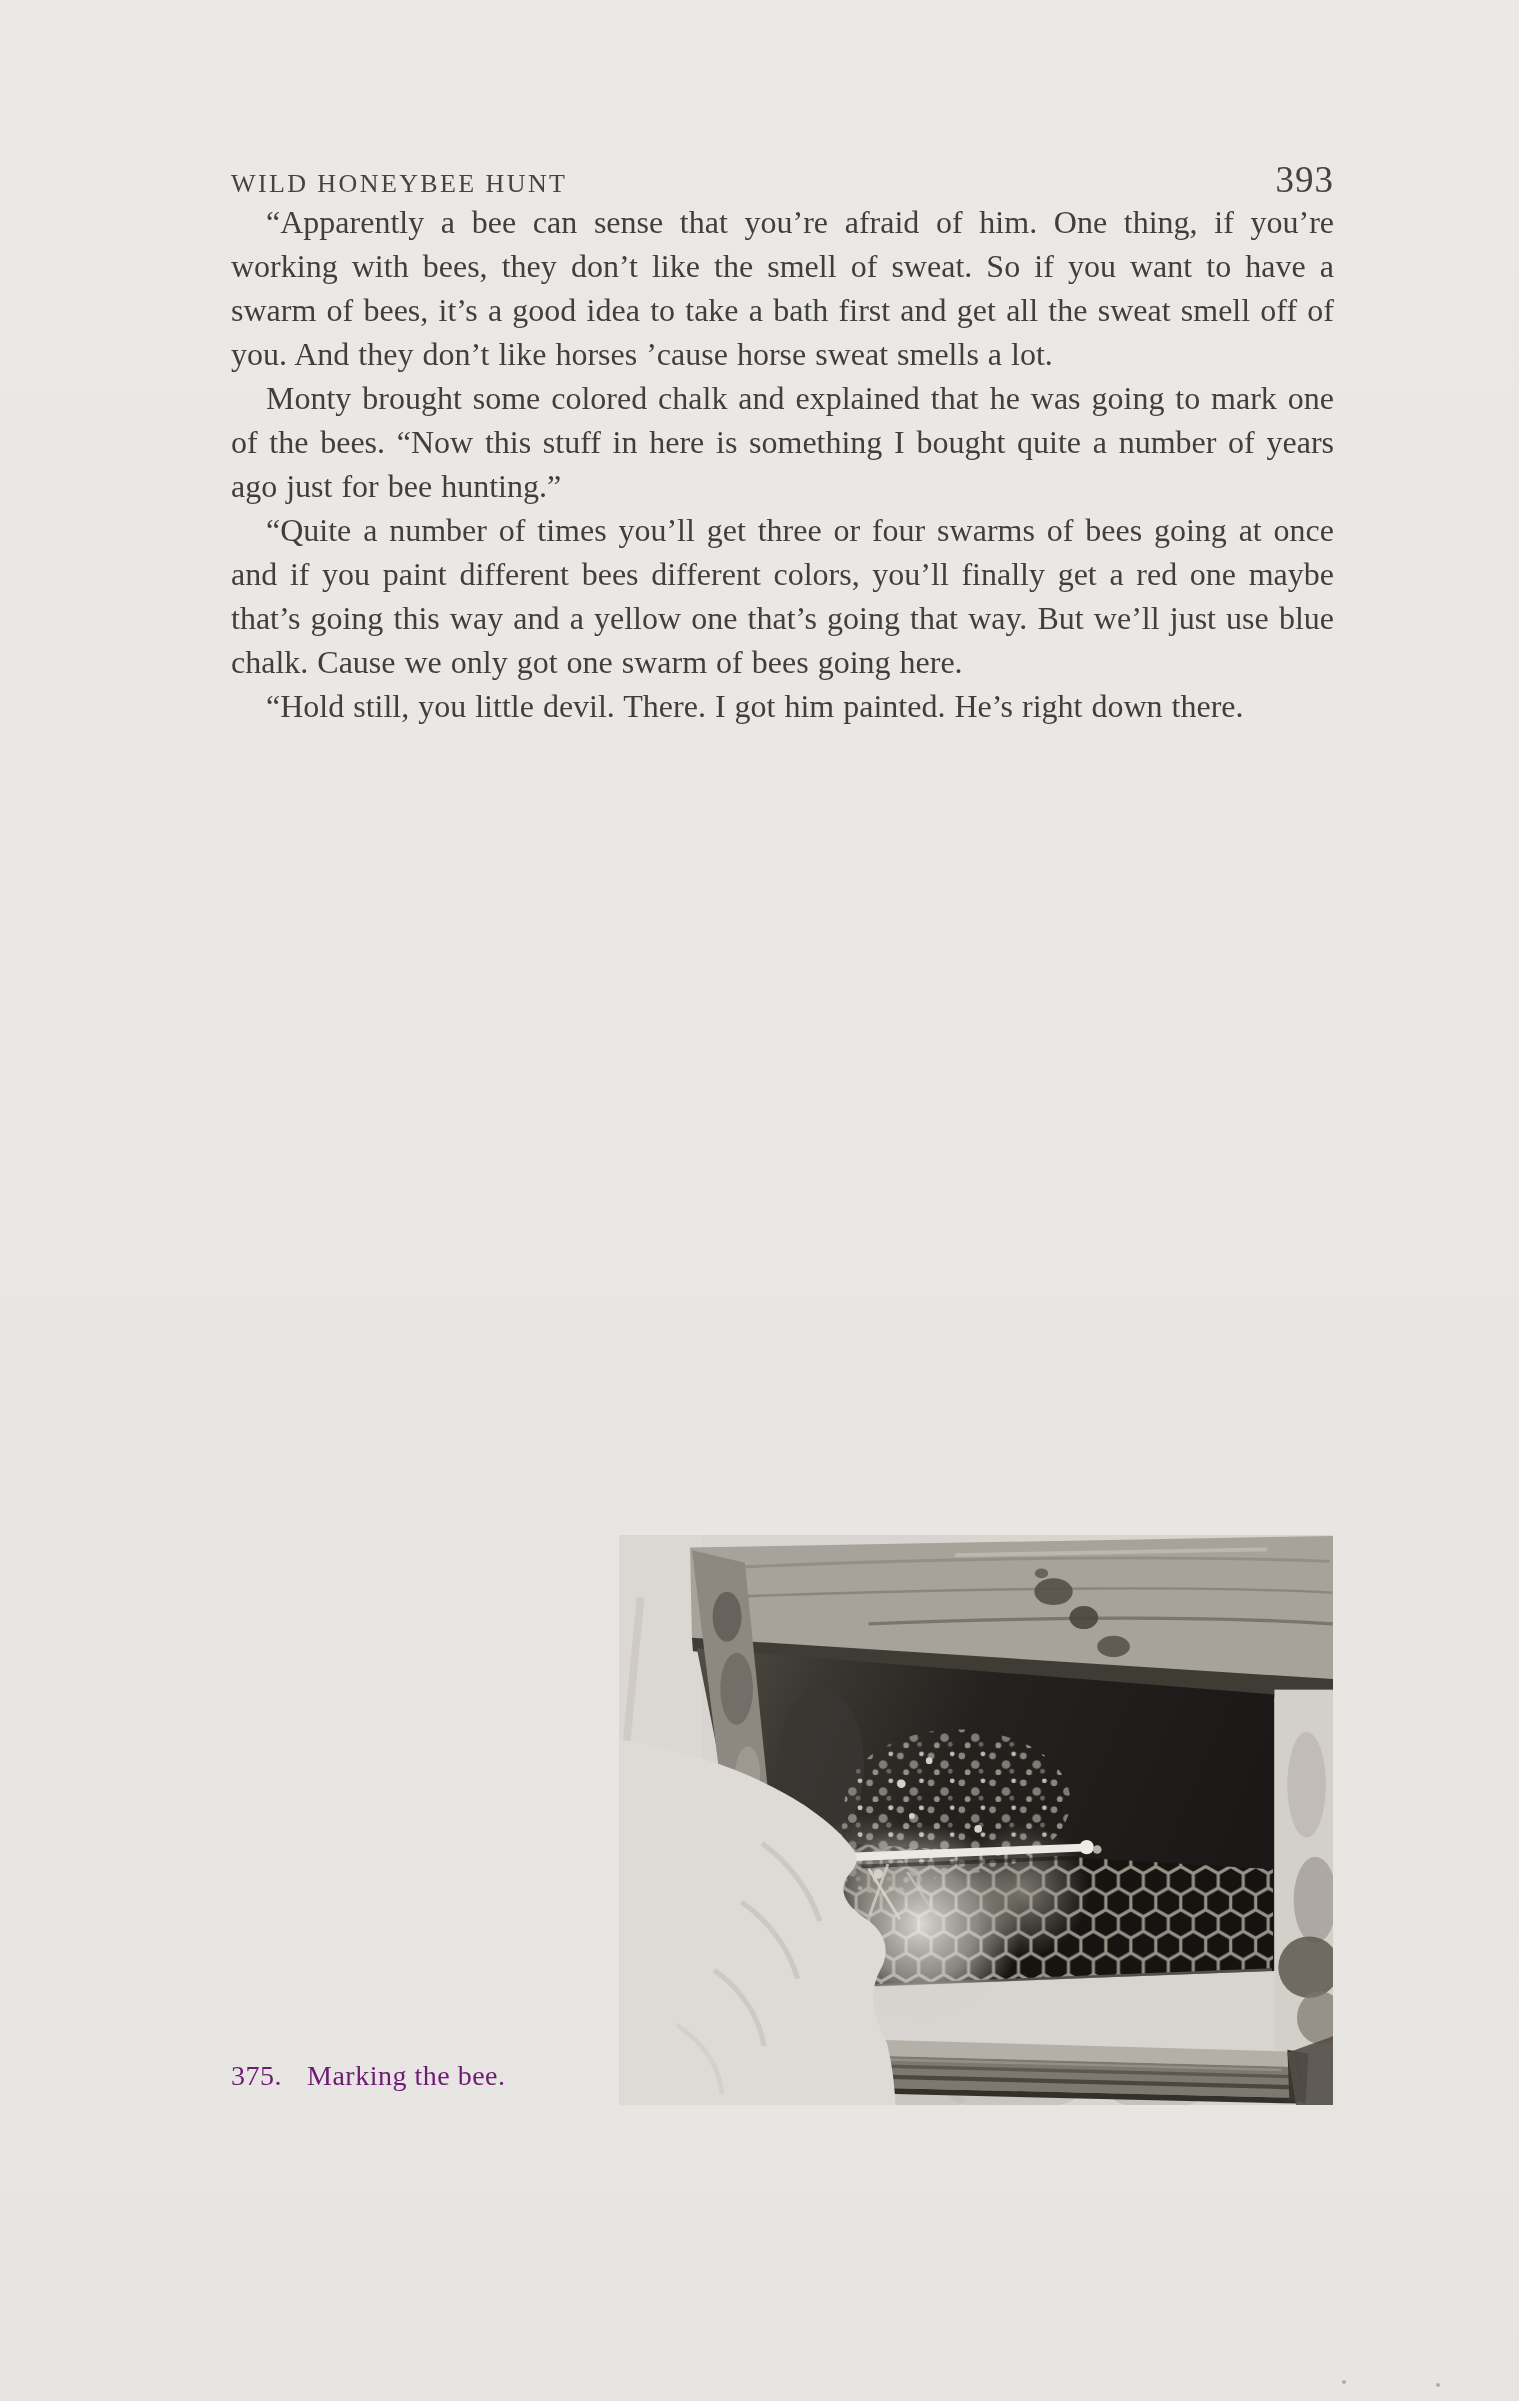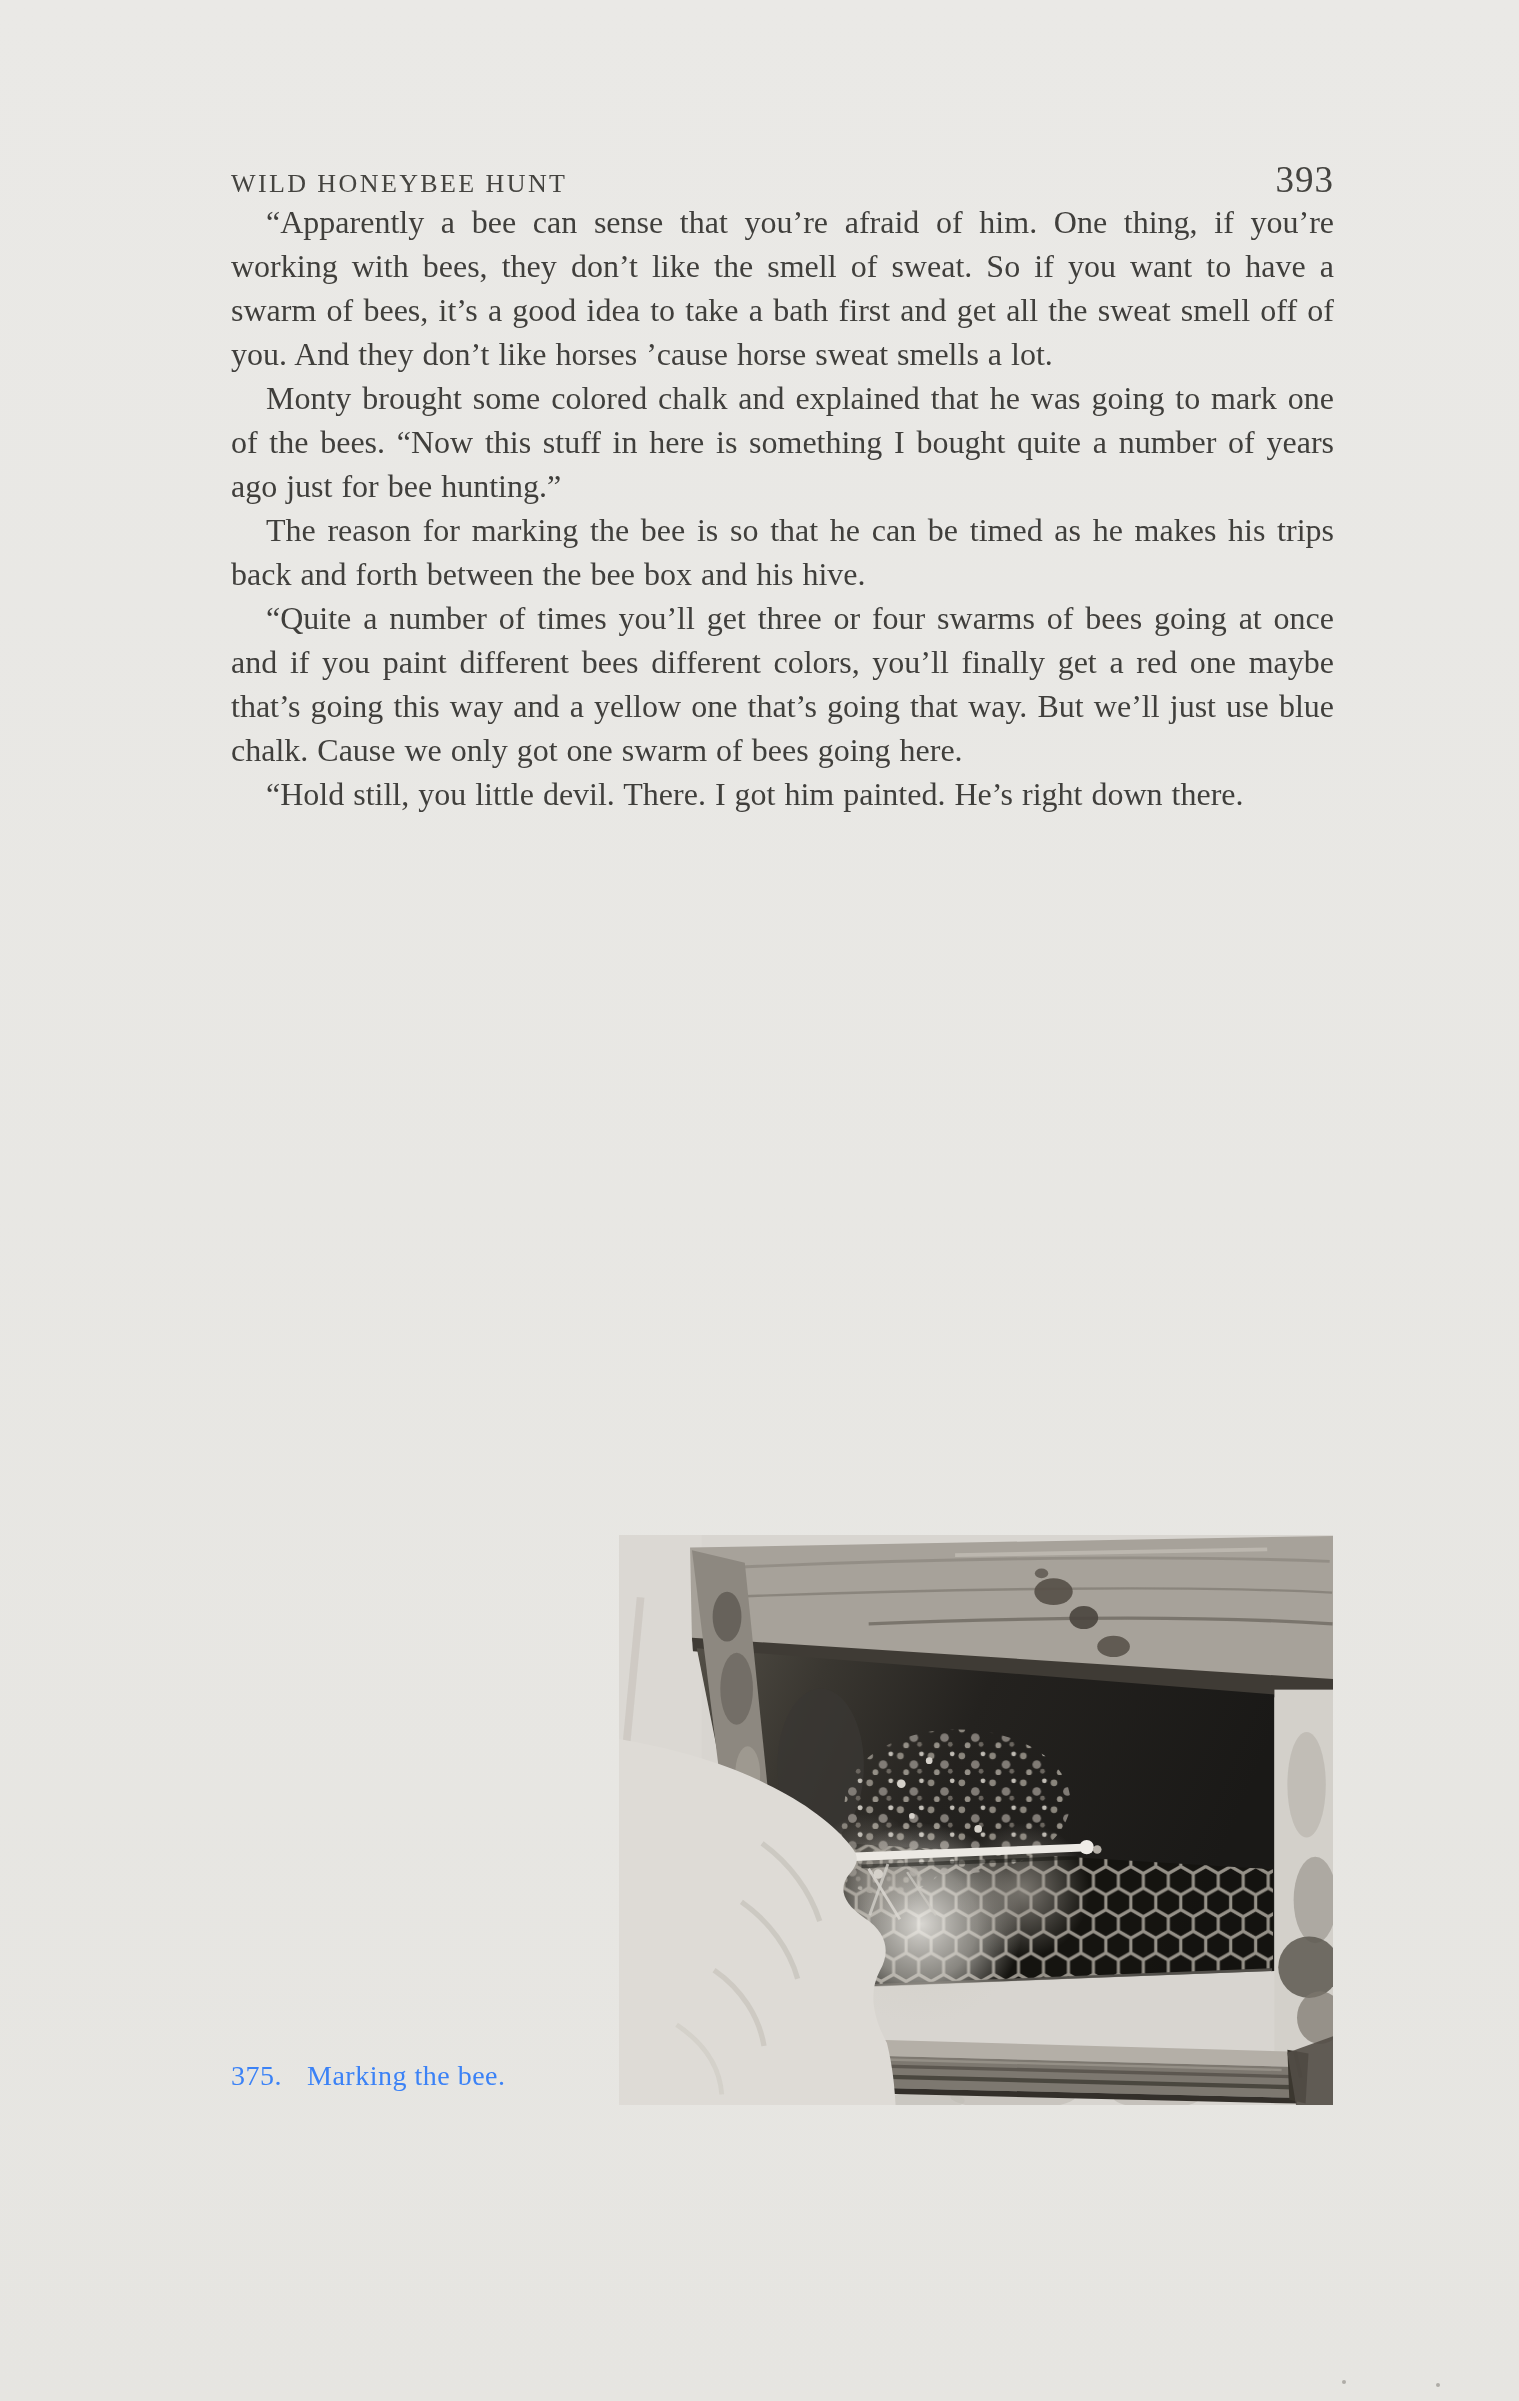--- a/index.html
+++ b/index.html
@@ -64,21 +64,21 @@
   .photo svg {
     display: block;
     width: 100%;
     height: 100%;
   }
   .caption {
     position: absolute;
     left: 231px;
     top: 2060px;
     font-size: 28px;
-    color: #3b82f6;
+    color: #701a75;
     letter-spacing: 0.5px;
   }
   .cap-num {
     margin-right: 25px;
   }
   .speck {
     position: absolute;
     width: 4.3px;
     height: 4.3px;
     border-radius: 50%;
@@ -94,21 +94,20 @@
 <div class="page">
 
   <header class="running-header">
     <span class="head-title">WILD HONEYBEE HUNT</span>
     <span class="page-num">393</span>
   </header>
 
   <main class="text-block">
     <p>“Apparently a bee can sense that you’re afraid of him. One thing, if you’re working with bees, they don’t like the smell of sweat. So if you want to have a swarm of bees, it’s a good idea to take a bath first and get all the sweat smell off of you. And they don’t like horses ’cause horse sweat smells a lot.</p>
     <p>Monty brought some colored chalk and explained that he was going to mark one of the bees. “Now this stuff in here is something I bought quite a number of years ago just for bee hunting.”</p>
-    <p>The reason for marking the bee is so that he can be timed as he makes his trips back and forth between the bee box and his hive.</p>
     <p>“Quite a number of times you’ll get three or four swarms of bees going at once and if you paint different bees different colors, you’ll finally get a red one maybe that’s going this way and a yellow one that’s going that way. But we’ll just use blue chalk. Cause we only got one swarm of bees going here.</p>
     <p>“Hold still, you little devil. There. I got him painted. He’s right down there.</p>
   </main>
 
   <figure class="photo">
     <svg viewBox="0 0 1487 1187" xmlns="http://www.w3.org/2000/svg" preserveAspectRatio="none">
       <defs>
         <linearGradient id="gInterior" x1="0" y1="0" x2="1" y2="0.25">
           <stop offset="0" stop-color="#524e46"></stop>
           <stop offset="0.22" stop-color="#3a3731"></stop>

